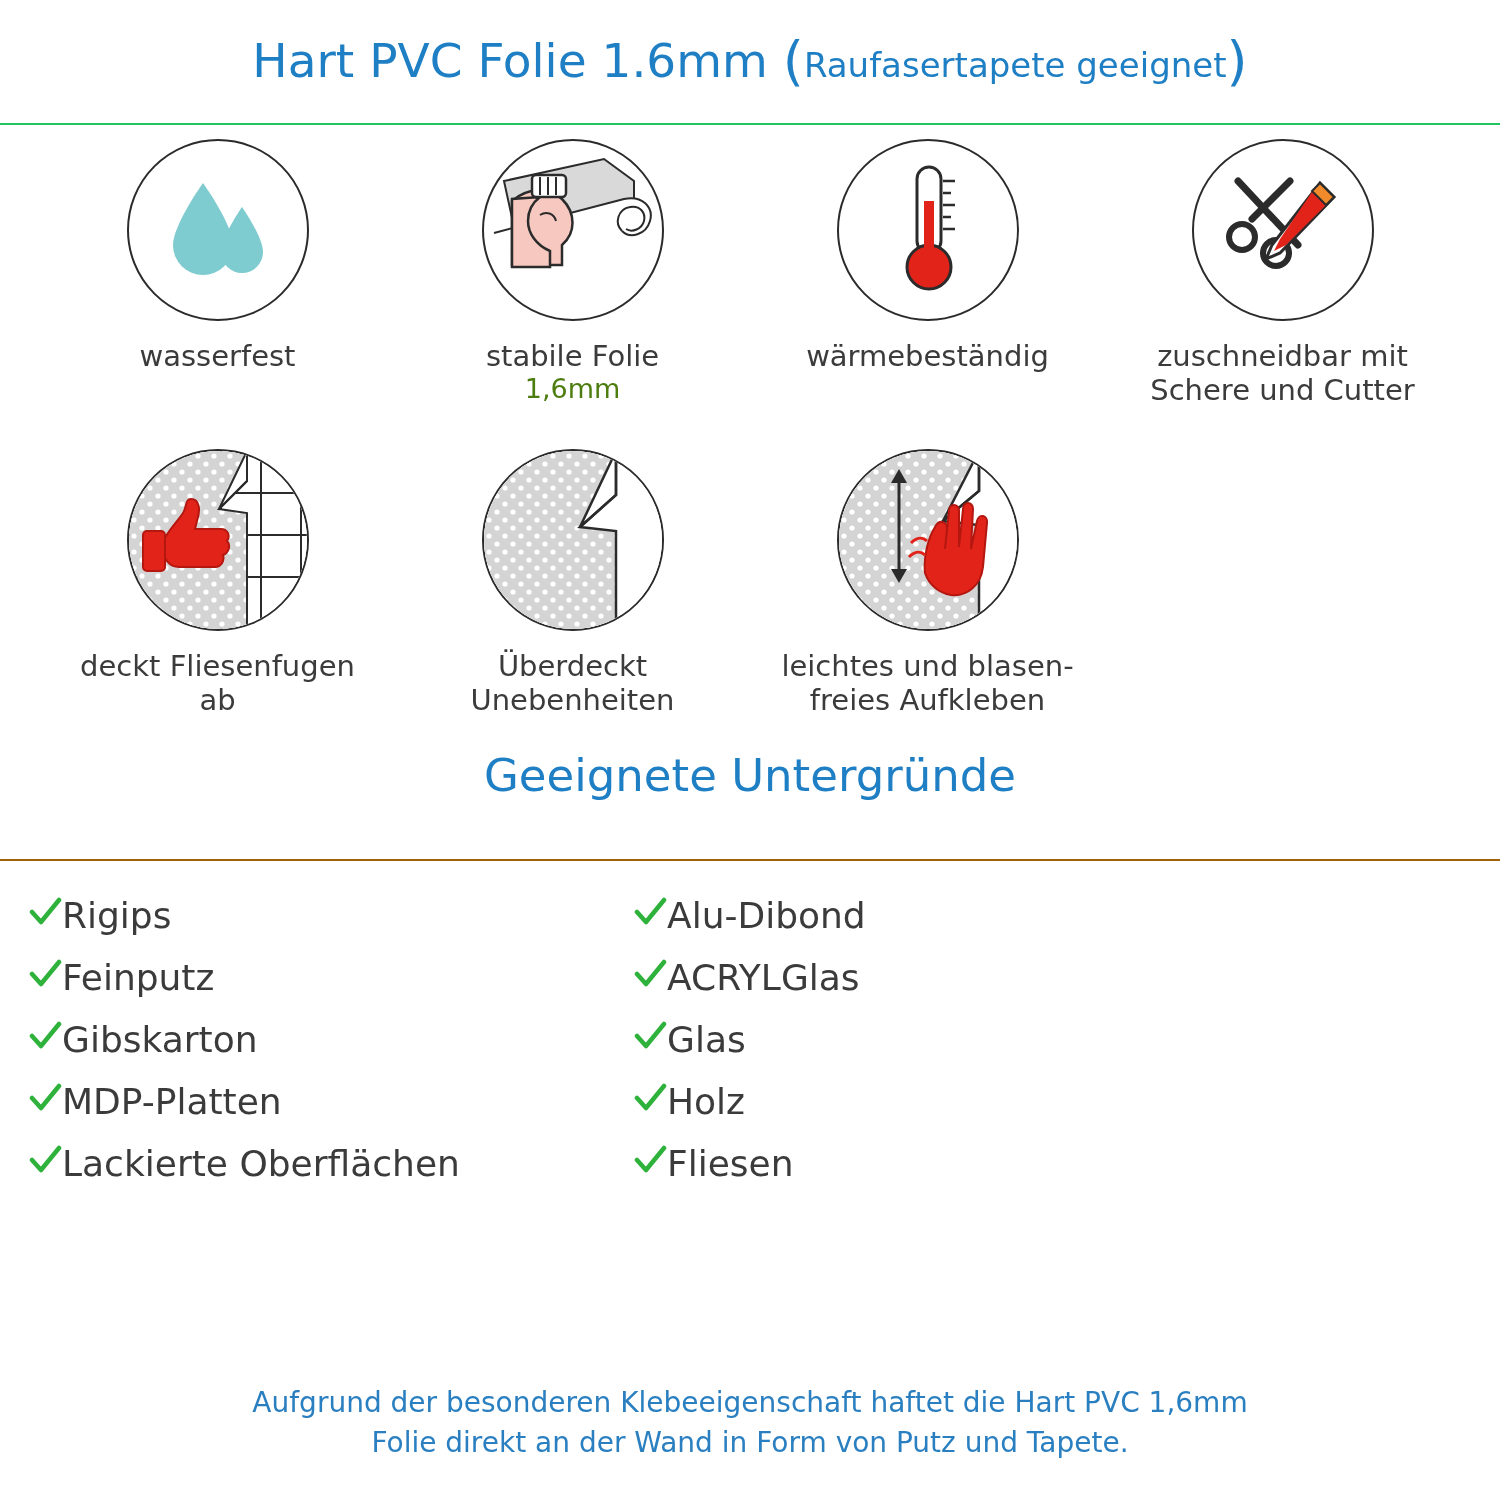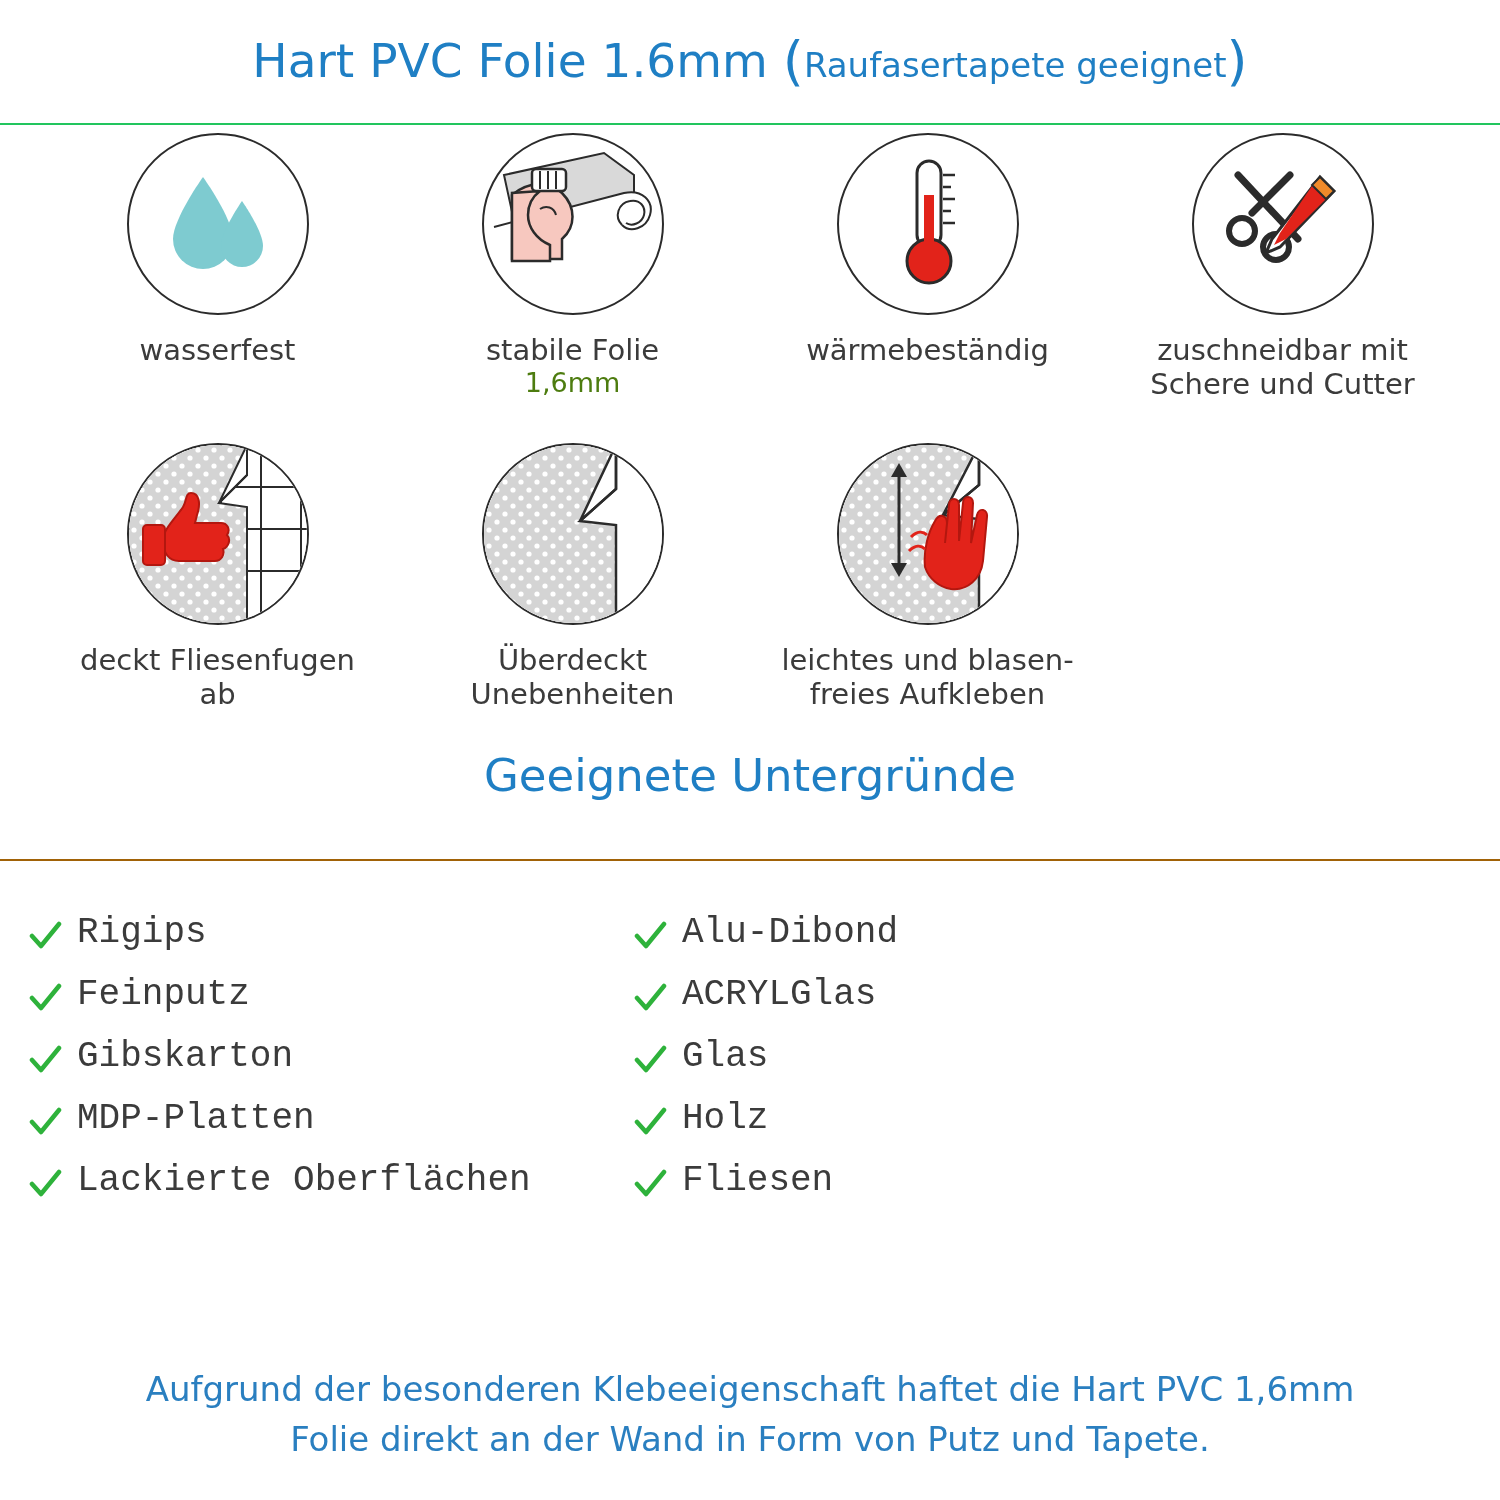--- a/index.html
+++ b/index.html
@@ -50,21 +50,21 @@
     display: grid;
     grid-template-columns: repeat(4, 1fr);
     grid-template-rows: 310px 310px;
     padding: 0 40px;
     box-sizing: border-box;
   }
   .feature {
     display: flex;
     flex-direction: column;
     align-items: center;
-    padding-top: 8px;
+    padding-top: 14px;
   }
   .circle {
     width: 178px;
     height: 178px;
     border-radius: 50%;
     border: 2px solid #2b2b2b;
     overflow: hidden;
     position: relative;
     background: #fff;
     display: flex;
@@ -109,43 +109,42 @@
     padding: 34px 28px 0 28px;
     box-sizing: border-box;
   }
   .check-col {
     display: flex;
     flex-direction: column;
     gap: 4px;
   }
   .check-item {
     display: flex;
-    align-items: flex-end;
-    gap: 15px;
+    align-items: flex-start;
+    gap: 0;
     font-size: 36px;
     color: #3b3b3b;
     height: 58px;
-    font-family: Liberation Mono, monospace;
   }
   .check-mark {
     width: 34px;
     height: 34px;
     flex: 0 0 34px;
     display: block;
   }
 
   
   .footer-note {
     position: absolute;
     left: 0;
     right: 0;
     bottom: 36px;
     text-align: center;
     color: #2a7fc0;
-    font-size: 34px;
+    font-size: 28px;
     line-height: 1.45;
     padding: 0 105px;
     box-sizing: border-box;
   }
 </style>
 </head>
 <body>
 
 <div class="page">
 

